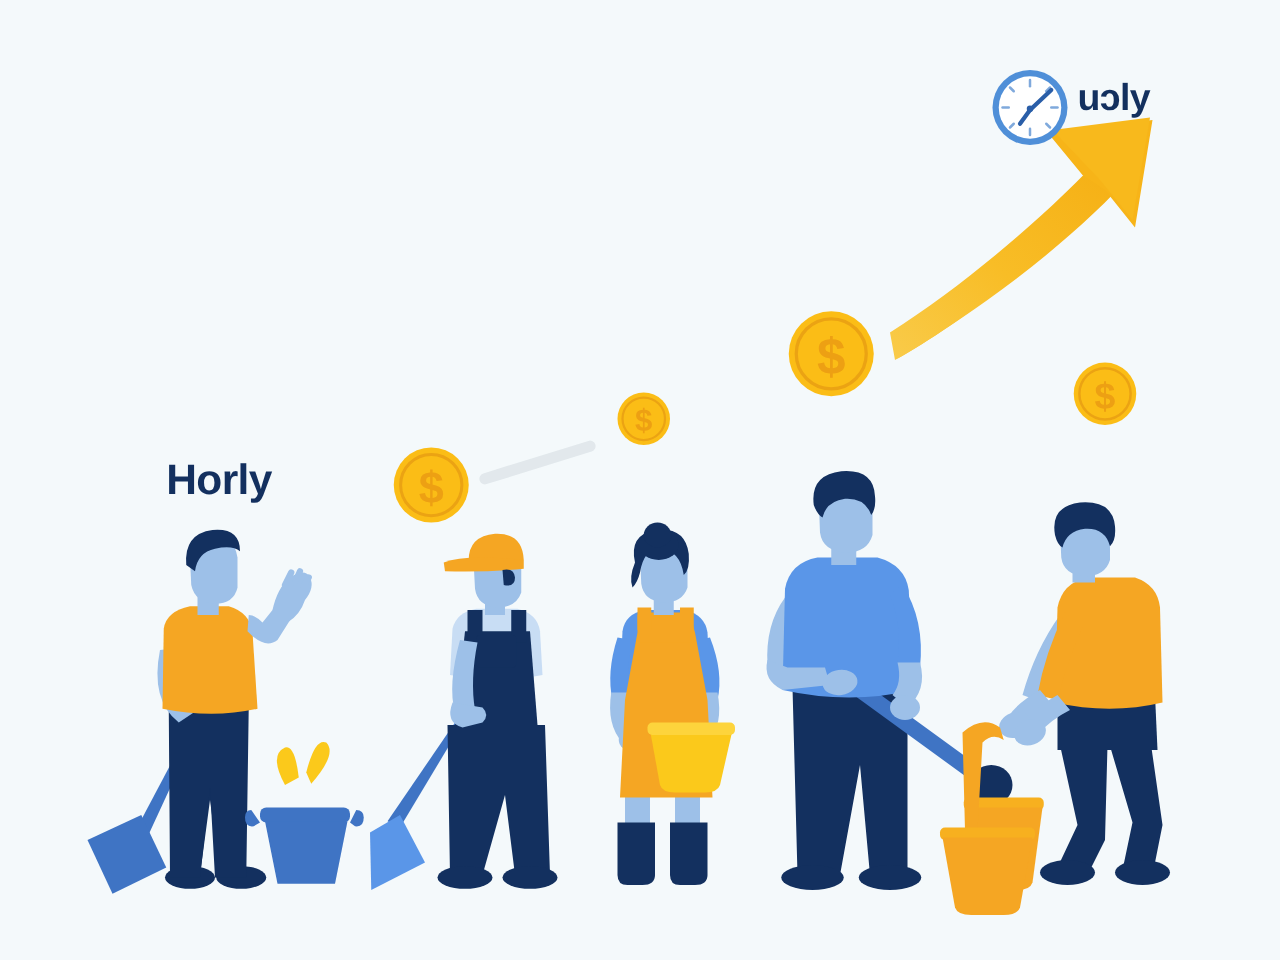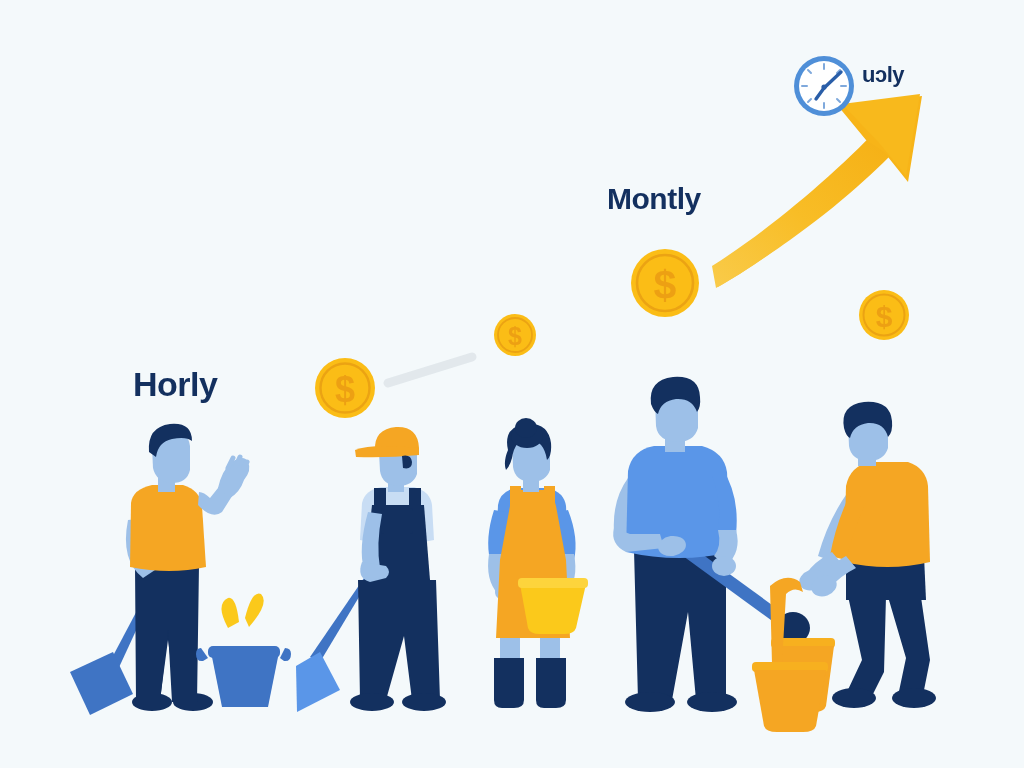--- a/index.html
+++ b/index.html
@@ -15,21 +15,21 @@
     position:absolute;
     font-family:"Liberation Sans", sans-serif;
     font-weight:bold;
     color:#13305f;
     letter-spacing:-0.5px;
     white-space:nowrap;
     user-select:none;
   }
   #label-hourly{left:133px;top:365px;font-size:34px;}
   #label-monthly{left:607px;top:182px;font-size:30px;}
-  #label-yearly{left:862px;top:62px;font-size:22px;text-align:center;}
+  #label-yearly{left:862px;top:62px;font-size:30px;text-align:center;}
 </style>
 </head>
 <body>
 
 <div id="scene">
 
   <svg class="layer" viewBox="0 0 1024 768">
 
     <g>
       <line x1="388" y1="383" x2="472" y2="357" stroke="#dfe6ea" stroke-width="9" stroke-linecap="round" opacity="0.85"></line>
@@ -275,17 +275,16 @@
     <g>
       <path d="M770,586 Q786,572 800,582 L803,592 Q794,586 786,594 L782,664 L772,664 Z" fill="#f5a623"></path>
       <rect x="752" y="662" width="76" height="10" rx="4" fill="#f7b01f"></rect>
       <path d="M754,670 L826,670 L816,726 Q814,732 803,732 L777,732 Q766,732 764,726 Z" fill="#f5a623"></path>
     </g>
 
   </svg>
 
   <div class="cap-label" id="label-hourly">Horly</div>
 
-  <div class="cap-label" id="label-monthly">Montly</div>
 
   <div class="cap-label" id="label-yearly">uɔly</div>
 
 </div>
 
 </body></html>

